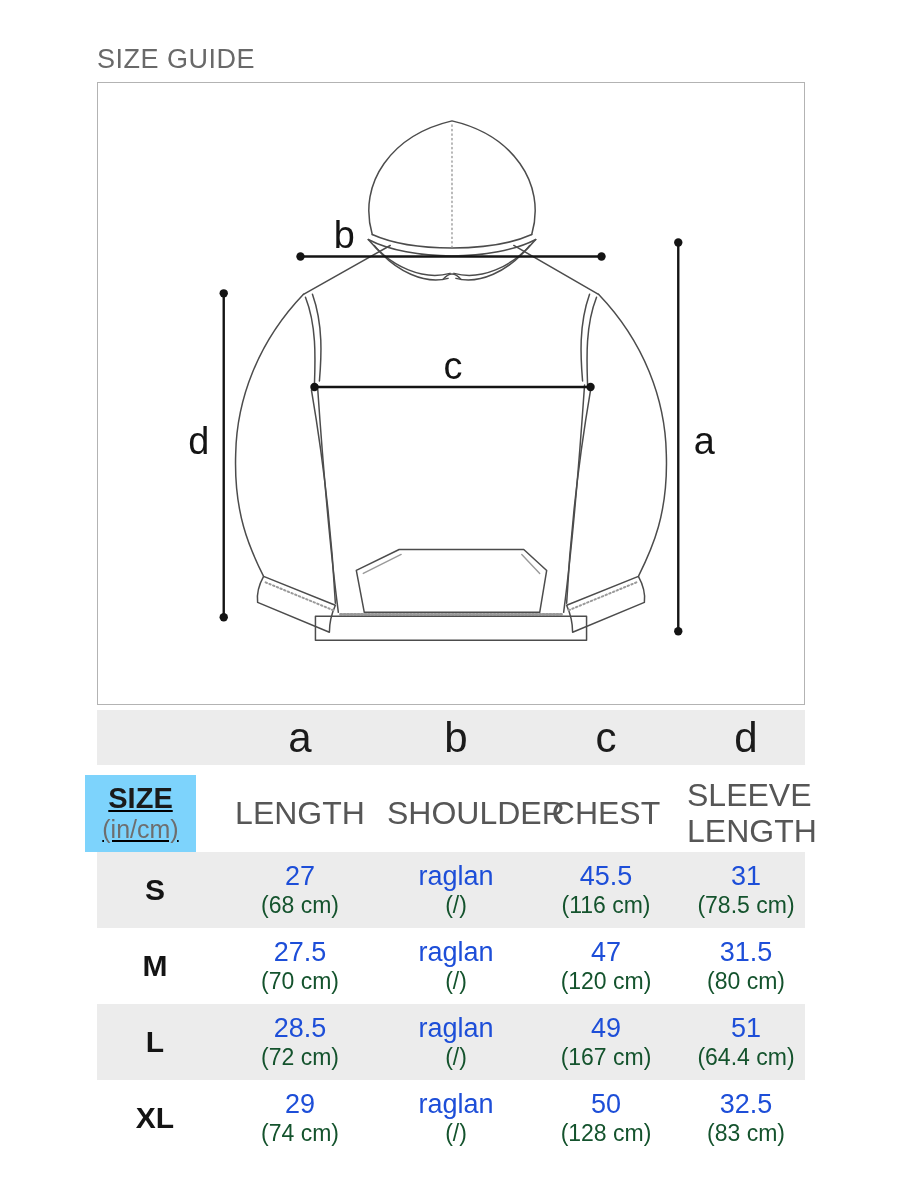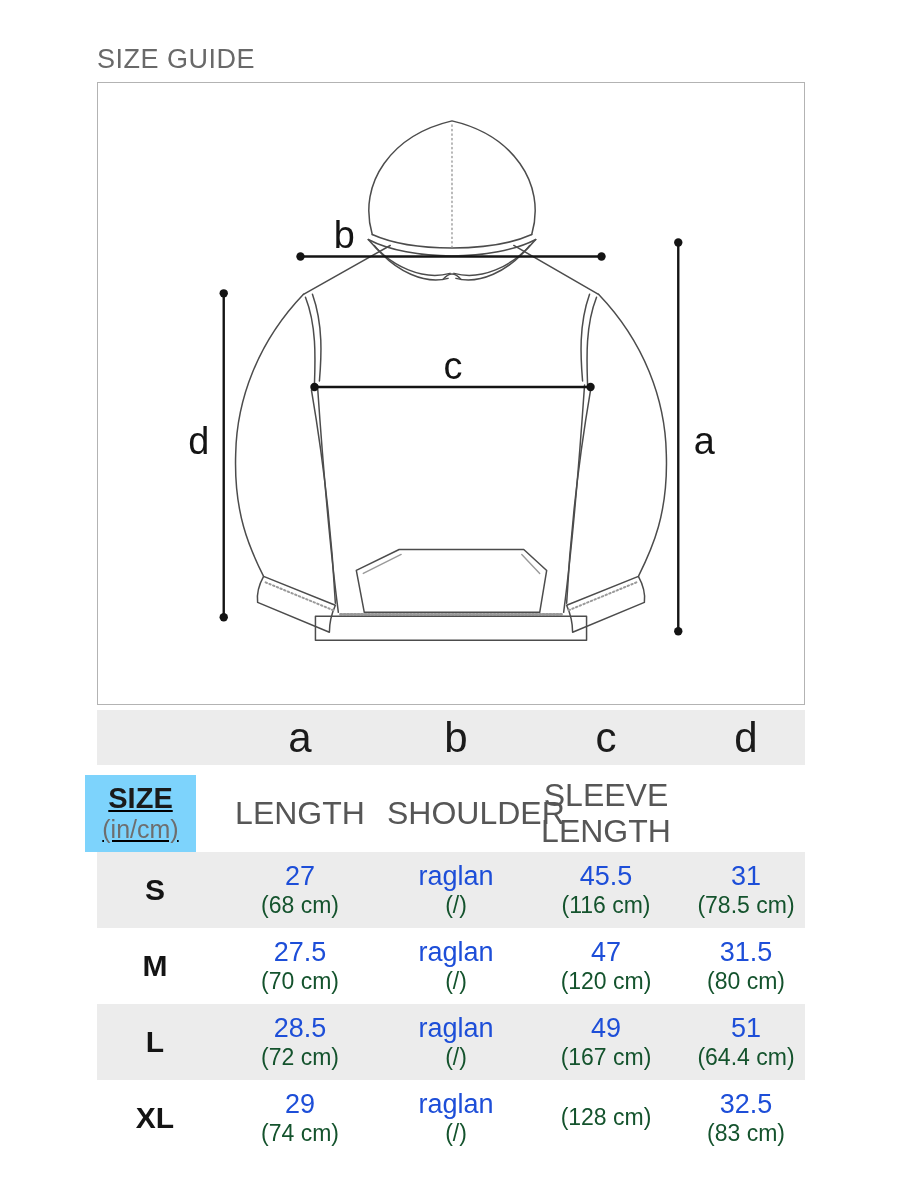--- a/index.html
+++ b/index.html
@@ -114,20 +114,21 @@
     </div>
 
     <div class="grid-row header-row">
       <div class="corner-cell">
         <div class="corner-title">SIZE</div>
         <div class="corner-unit">(in/cm)</div>
       </div>
       <div></div>
       <div class="col-header">LENGTH</div>
       <div class="col-header">SHOULDER</div>
+      <div class="col-header">CHEST</div>
       <div class="col-header">SLEEVE LENGTH</div>
     </div>
 
     <div class="grid-row data-row shade">
       <div class="size-label">S</div>
       <div class="cell">
           <div class="val">27</div>
           <div class="cm">(68 cm)</div>
         </div>
       <div class="cell">
@@ -188,20 +189,21 @@
       <div class="size-label">XL</div>
       <div class="cell">
           <div class="val">29</div>
           <div class="cm">(74 cm)</div>
         </div>
       <div class="cell">
           <div class="val">raglan</div>
           <div class="cm">(/)</div>
         </div>
       <div class="cell">
+          <div class="val">50</div>
           <div class="cm">(128 cm)</div>
         </div>
       <div class="cell">
           <div class="val">32.5</div>
           <div class="cm">(83 cm)</div>
         </div>
     </div>
 
   </div>
 </div>

